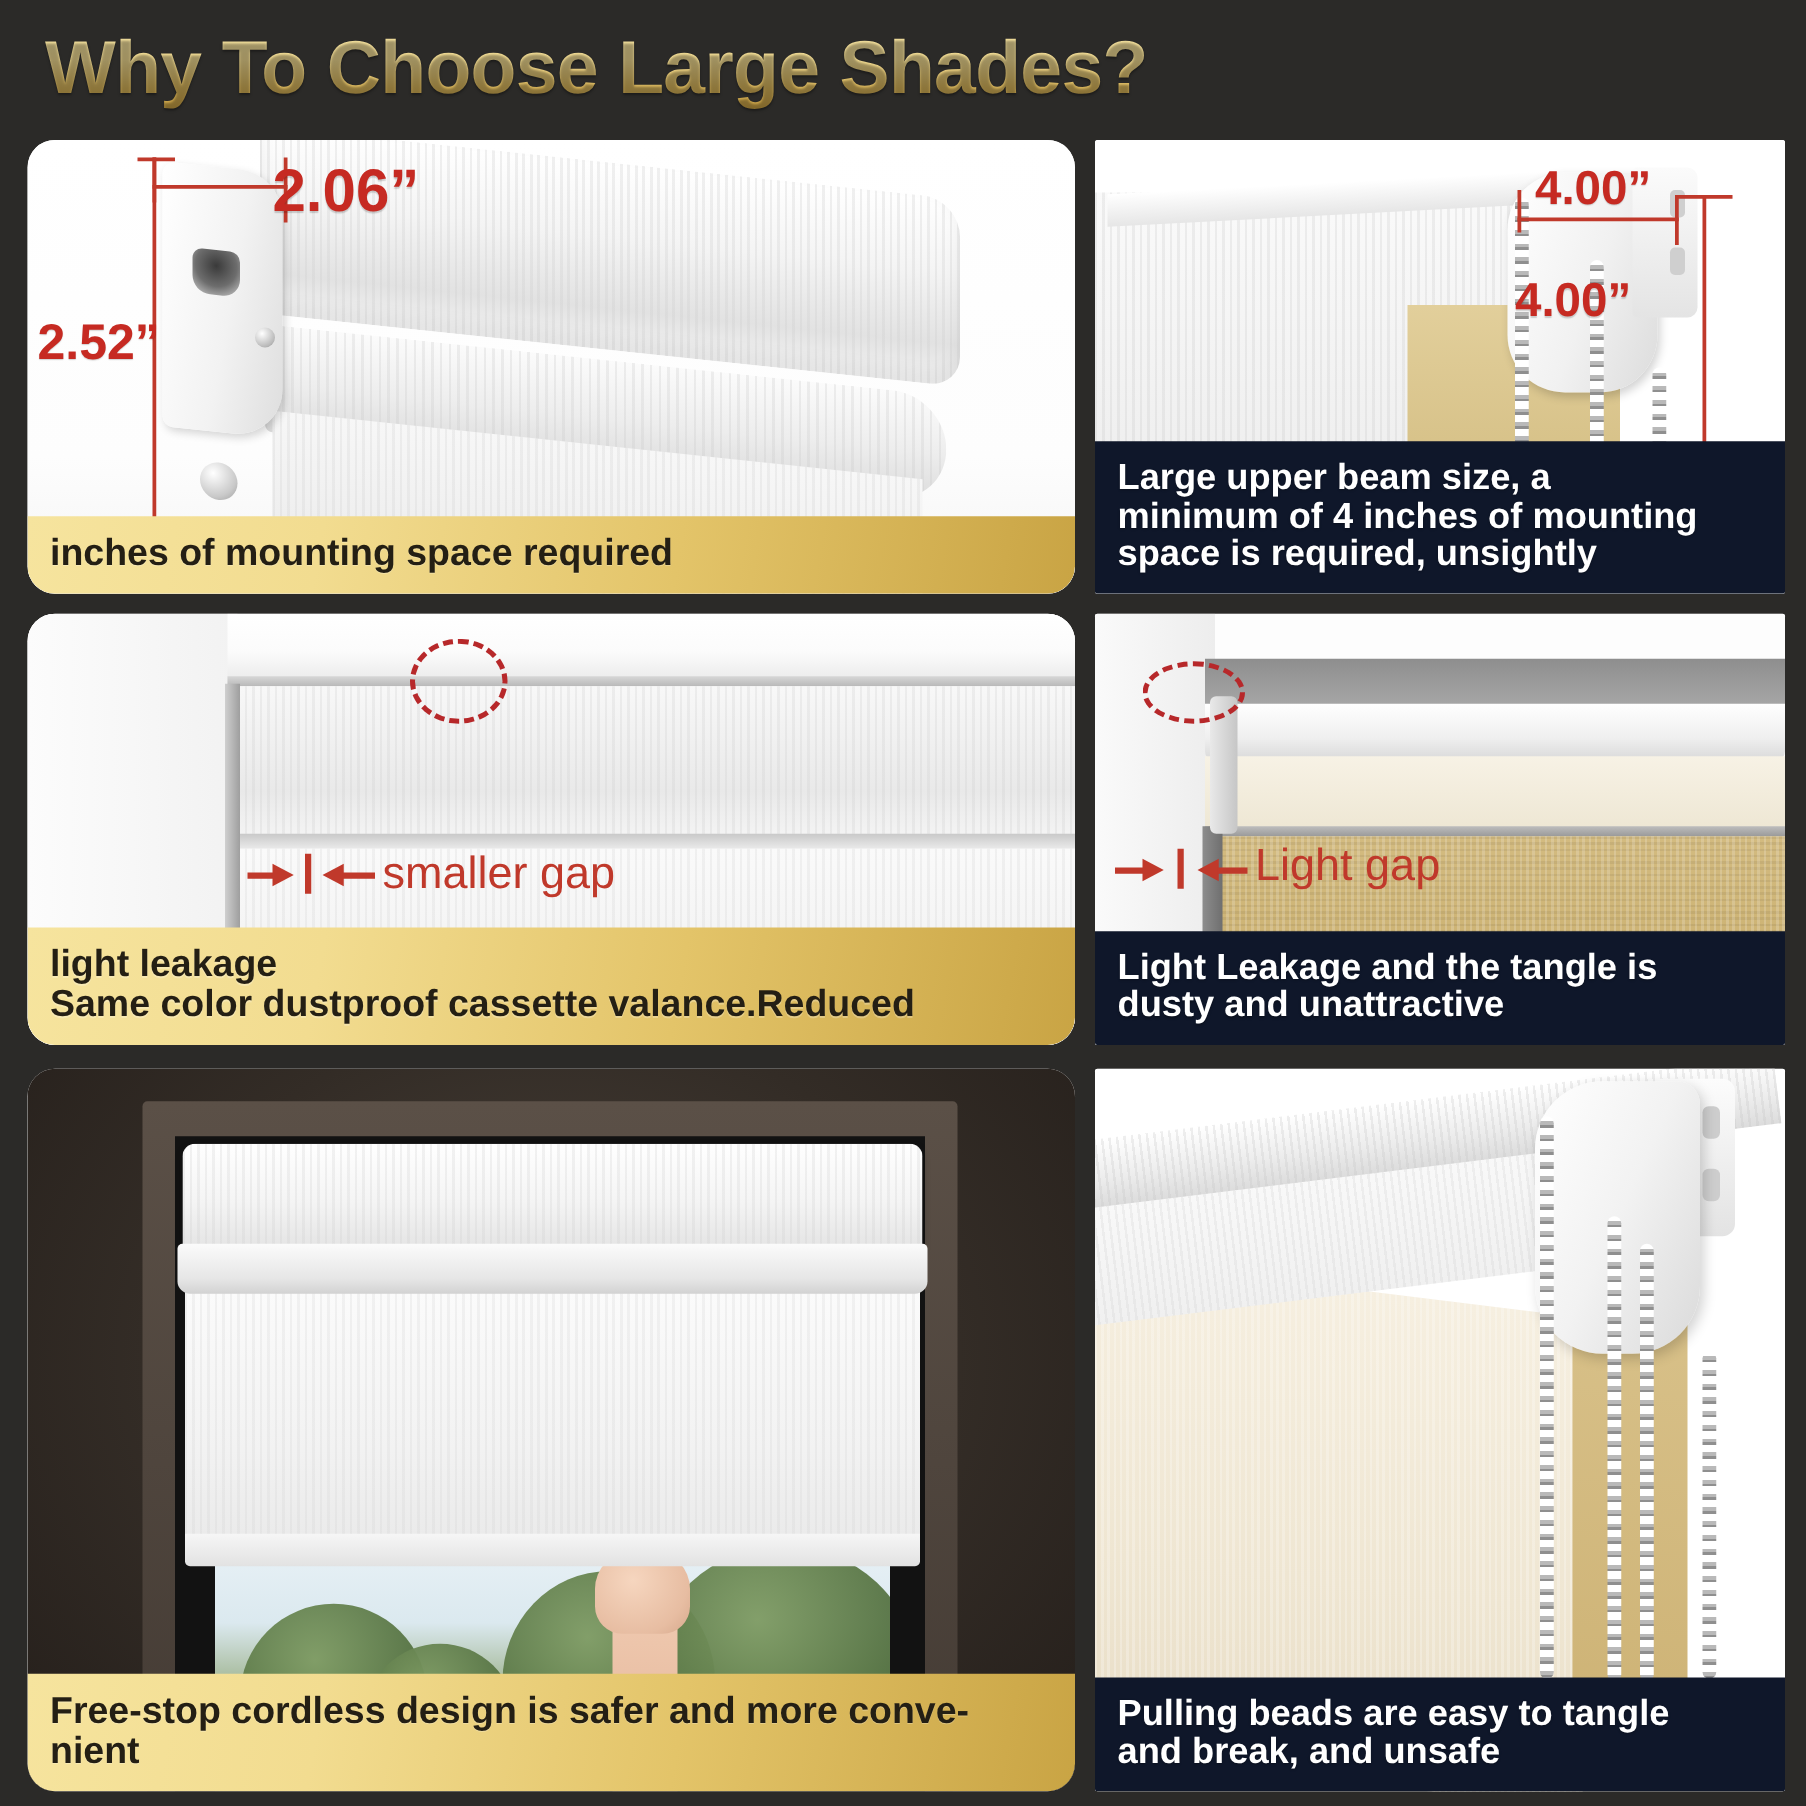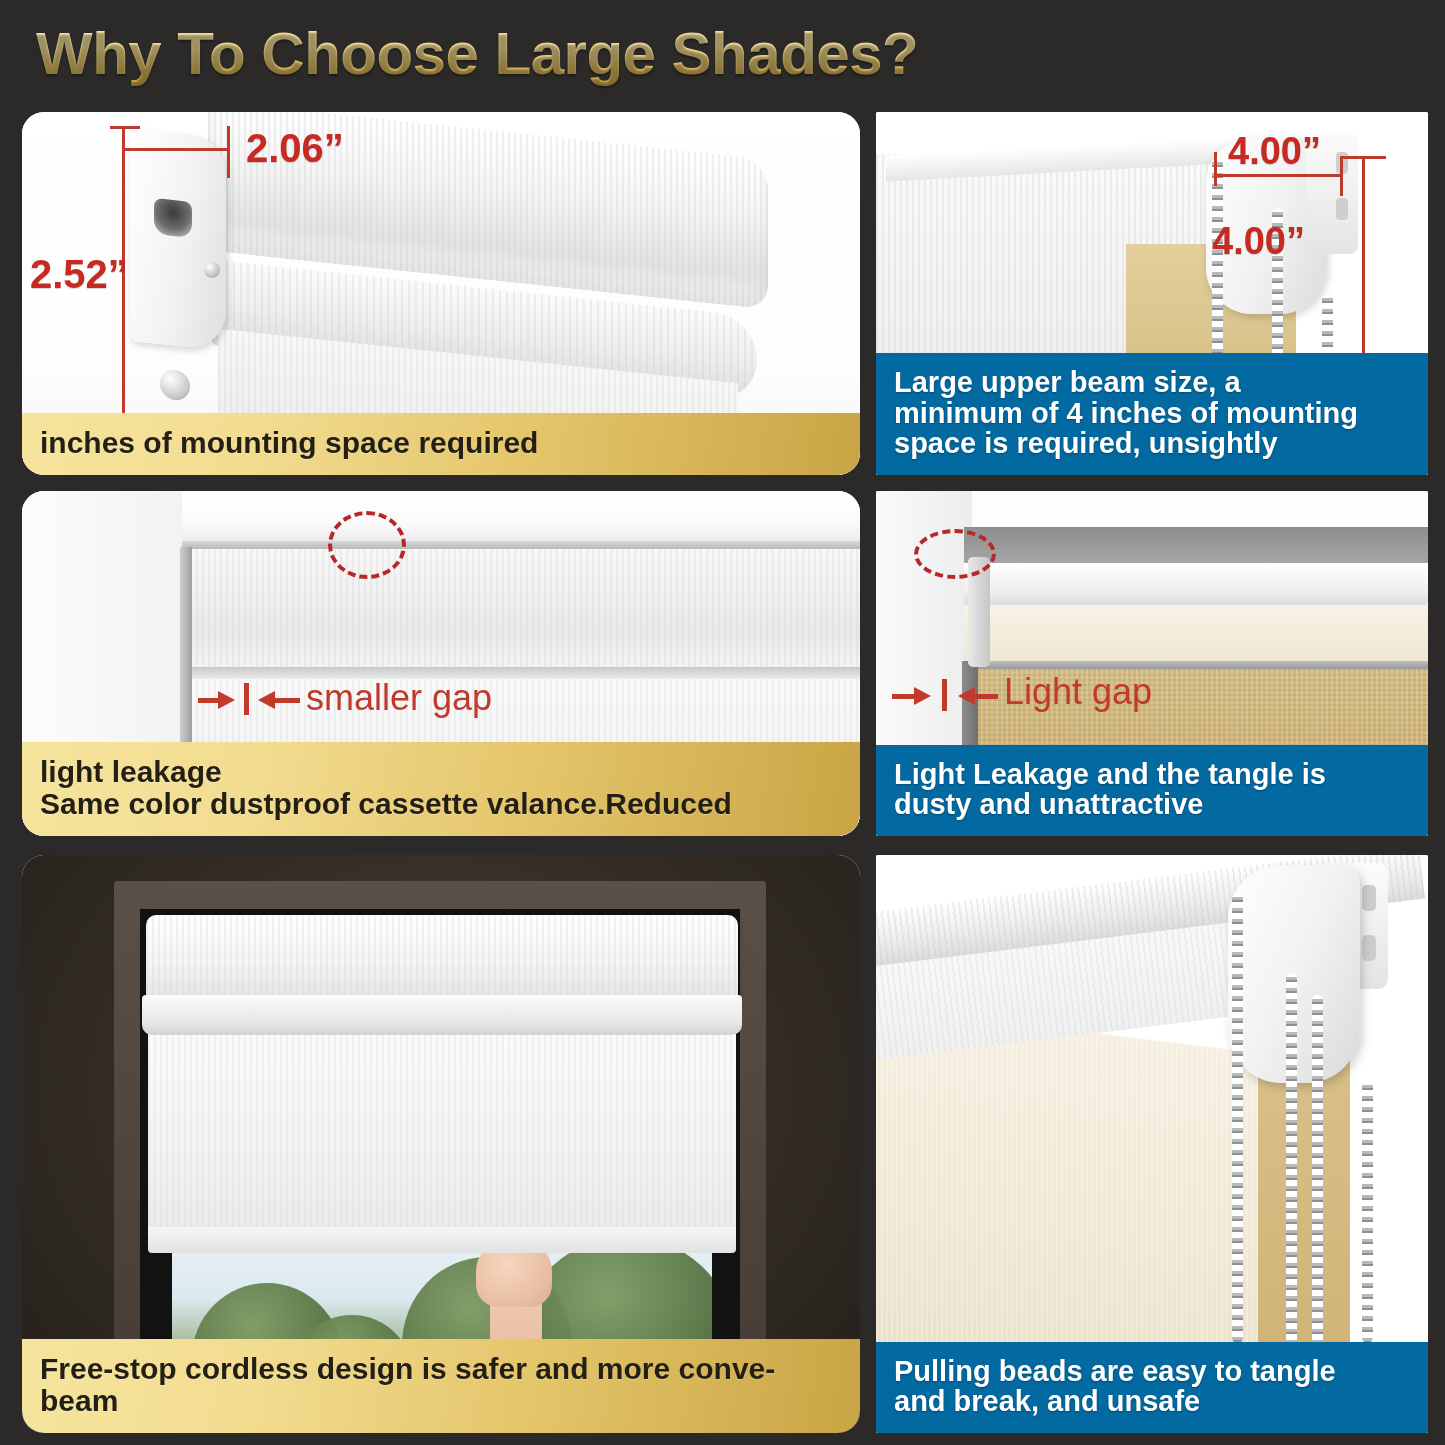--- a/index.html
+++ b/index.html
@@ -41,21 +41,21 @@
     padding: 14px 16px 16px 18px;
     font-weight: bold; z-index: 9;
   }
   .caption.gold {
     background: linear-gradient(100deg, #f6e49e 0%, #f2dc90 28%, #e3c469 62%, #c9a444 100%);
     color: #241f14; font-size: 30px; line-height: 1.07;
     border-radius: 0 0 22px 22px;
     text-shadow: 0 1px 0 rgba(255,255,255,0.25);
   }
   .caption.gray {
-    background: #0369a1; color: #ffffff;
+    background: #0f172a; color: #ffffff;
     font-size: 29px; line-height: 1.06;
     text-shadow: 0 1px 2px rgba(0,0,0,0.30);
   }
   .cap-line { display: block; }
   .dimtxt {
     position: absolute; font-weight: bold; color: #c62a22;
     text-shadow: 0 1px 1px rgba(0,0,0,0.18); white-space: nowrap; z-index: 8;
   }
   .dimline { position: absolute; background: #c0392b; z-index: 7; }
   .gaplabel {
@@ -336,21 +336,21 @@
       <div class="p1-rail"></div>
       <div class="p1-fabric"></div>
       <div class="p1-cap"></div>
       <div class="p1-slot"></div>
       <div class="p1-screw1"></div>
       <div class="p1-screw2"></div>
 
       <div class="dimline" style="left:100px; top:14px; width:3px; height:36px;"></div>
       <div class="dimline" style="left:205px; top:14px; width:3px; height:52px;"></div>
       <div class="dimline" style="left:100px; top:36px; width:108px; height:3px;"></div>
-      <div class="dimtxt" style="left:224px; top:14px; font-size:40px;">2.06”</div>
+      <div class="dimtxt" style="left:196px; top:14px; font-size:48px;">2.06”</div>
 
       <div class="dimline" style="left:100px; top:14px; width:3px; height:300px;"></div>
       <div class="dimline" style="left:88px; top:14px; width:30px; height:3px;"></div>
       <div class="dimline" style="left:88px; top:311px; width:30px; height:3px;"></div>
       <div class="dimtxt" style="left:8px; top:140px; font-size:40px;">2.52”</div>
     </div>
     <div class="caption gold">
       <span class="cap-line">inches of mounting space required</span>
     </div>
   </div>
@@ -453,21 +453,21 @@
         <div class="p5-hand"></div>
         <div class="p5-fist"></div>
       </div>
       <div class="p5-valance"></div>
       <div class="p5-lip"></div>
       <div class="p5-shade"></div>
       <div class="p5-bottomrail"></div>
     </div>
     <div class="caption gold">
       <span class="cap-line">Free-stop cordless design is safer and more conve-</span>
-      <span class="cap-line">beam</span>
+      <span class="cap-line">nient</span>
     </div>
   </div>
 
   <div class="card right row3">
     <div class="photo">
       <div class="p6-bg"></div>
       <div class="p6-fabricC"></div>
       <div class="p6-khaki"></div>
       <div class="p6-fabricW"></div>
       <div class="p6-tube"></div>

